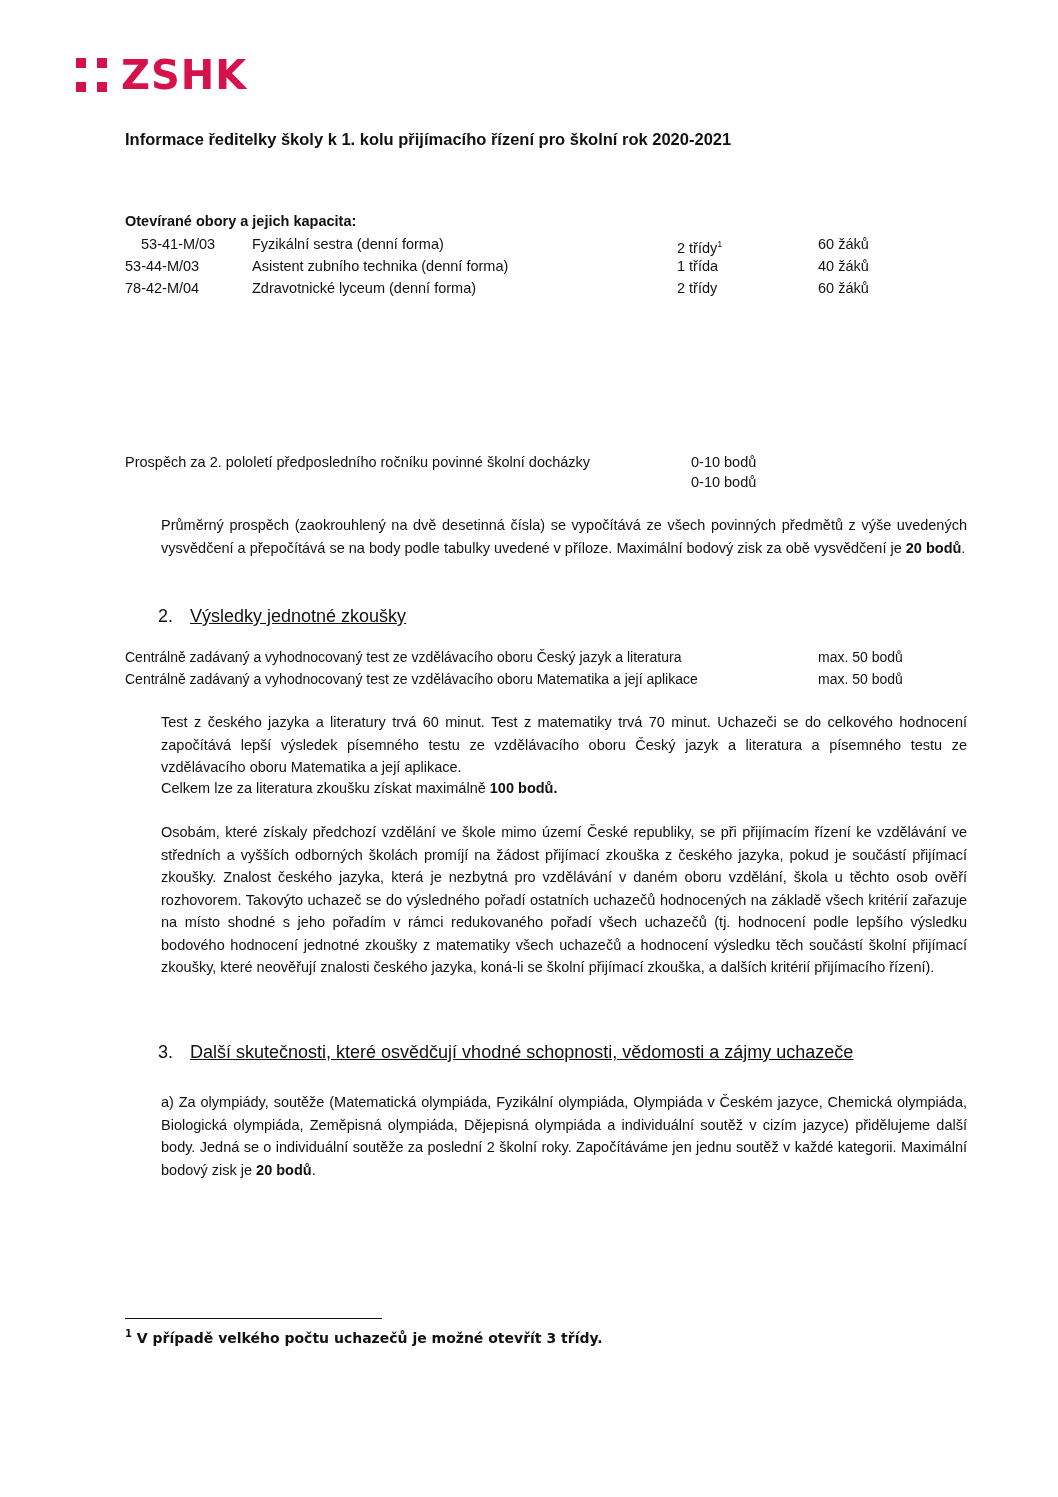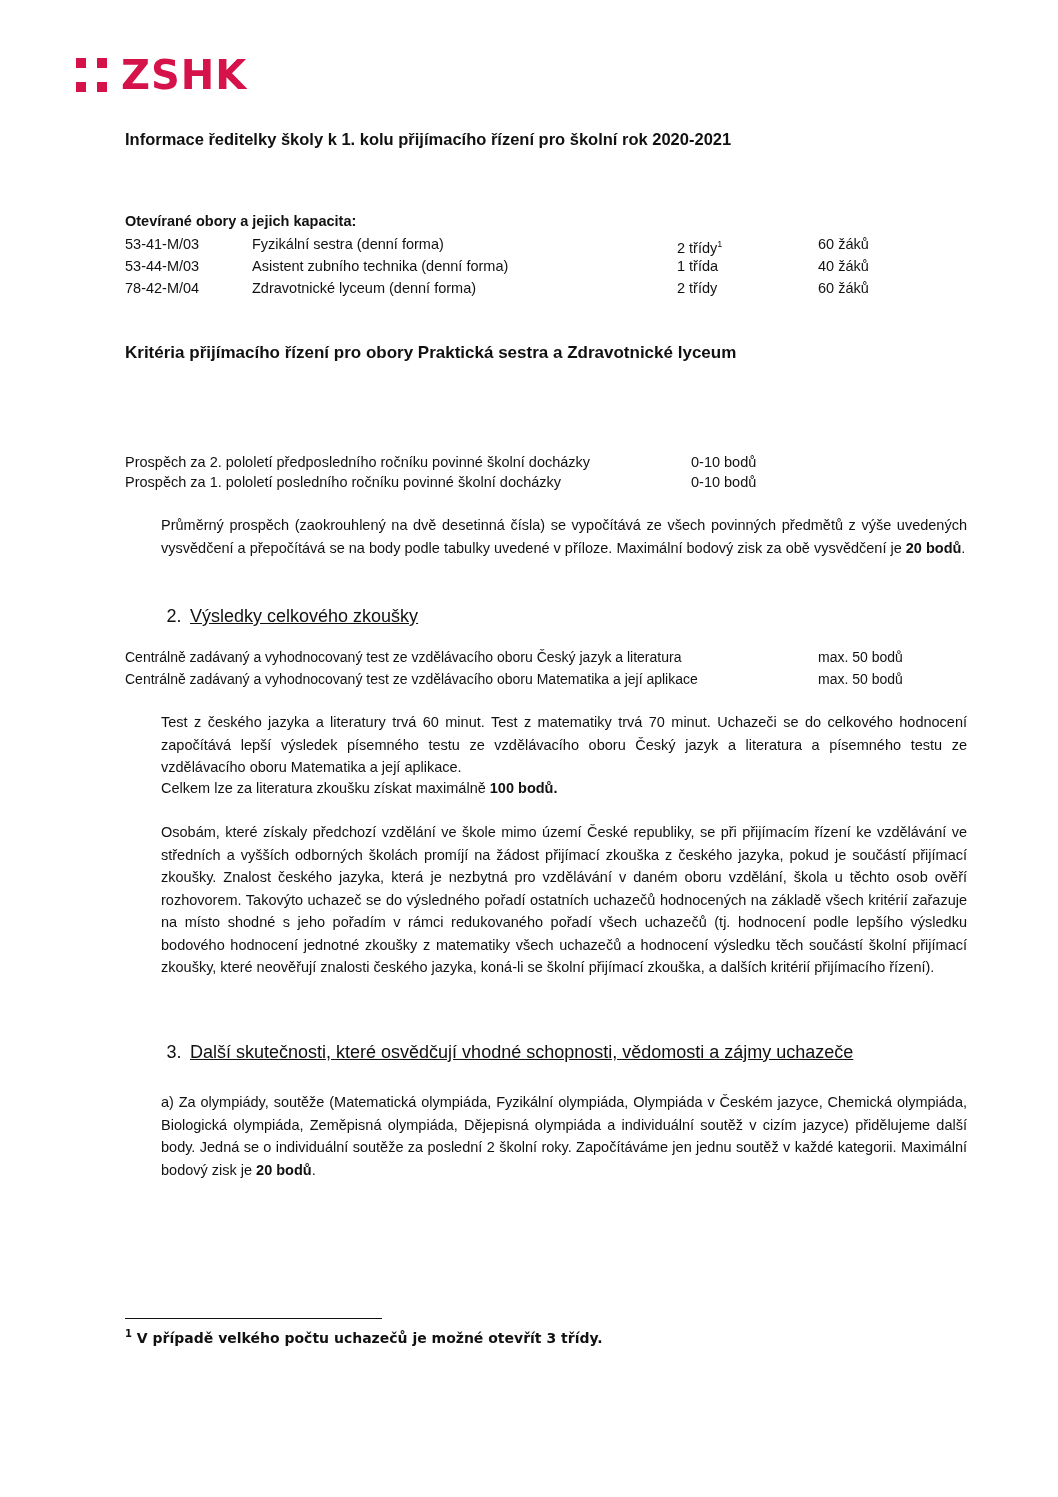--- a/index.html
+++ b/index.html
@@ -4,21 +4,21 @@
 <style>
   html, body { margin: 0; padding: 0; background: #ffffff; }
   body { width: 1058px; height: 1497px; position: relative; overflow: hidden;
          font-family: "Liberation Sans", "DejaVu Sans", sans-serif; color: #111; }
   .page { position: absolute; left: 0; top: 0; width: 954px; height: 1497px; }
   .logo { position: absolute; left: 76px; top: 58px; height: 34px; display: flex; align-items: center; }
   .logo-dots { display: grid; grid-template-columns: 10px 10px; grid-template-rows: 10px 10px; column-gap: 11px; row-gap: 14px; margin-right: 14px; }
   .logo-dots span { width: 10px; height: 10px; background: #d6124a; display: block; }
   .logo-text { color: #d6124a; font-weight: bold; font-size: 40px; letter-spacing: 1px; line-height: 34px; font-family: "DejaVu Sans", sans-serif; }
 
-  .abs { position: absolute; white-space: nowrap; text-align: center; }
+  .abs { position: absolute; white-space: nowrap; }
   .title { left: 125px; top: 130px; font-size: 16.5px; font-weight: bold; }
   .h-bold { font-size: 14.5px; font-weight: bold; }
   .h2 { font-size: 18px; font-weight: bold; }
   .sect { font-size: 18px; }
   .sect .num { display: inline-block; width: 32px; }
   .sect .lbl { text-decoration: underline; }
 
   .row { position: absolute; left: 125px; font-size: 14.5px; height: 22px; line-height: 22px; width: 800px; }
   .row span { position: absolute; top: 0; white-space: nowrap; }
   sup { font-size: 9px; }
@@ -42,54 +42,52 @@
         <span></span>
     </div>
     <div class="logo-text">ZSHK</div>
   </div>
 
   <div class="abs title">Informace ředitelky školy k 1. kolu přijímacího řízení pro školní rok 2020-2021</div>
 
   <div class="abs h-bold" style="left:125px; top:213px;">Otevírané obory a jejich kapacita:</div>
 
   <div class="row" style="top:233px;">
-    <span style="left:0">53-41-M/03</span>
+    <span style="left:16px">53-41-M/03</span>
     <span style="left:127px">Fyzikální sestra (denní forma)</span>
     <span style="left:552px"><span style="position:static">2 třídy</span><sup>1</sup></span>
     <span style="left:693px">60 žáků</span>
   </div>
   <div class="row" style="top:255px;">
     <span style="left:0">53-44-M/03</span>
     <span style="left:127px">Asistent zubního technika (denní forma)</span>
     <span style="left:552px">1 třída</span>
     <span style="left:693px">40 žáků</span>
   </div>
   <div class="row" style="top:277px;">
     <span style="left:0">78-42-M/04</span>
     <span style="left:127px">Zdravotnické lyceum (denní forma)</span>
     <span style="left:552px">2 třídy</span>
     <span style="left:693px">60 žáků</span>
   </div>
 
-  <div class="abs h2" style="left:125px; top:343px; font-size:17px;">Kritéria přijímacího řízení pro obory Praktická sestra a Zdravotnické lyceum</div>
 
   <div class="row" style="top:451px;">
     <span style="left:0">Prospěch za 2. pololetí předposledního ročníku povinné školní docházky</span>
     <span style="left:566px">0-10 bodů</span>
   </div>
   <div class="row" style="top:471px;">
-    <span style="left:0">Prospěch za 1. pololetí posledního ročníku povinné školní docházky</span>
     <span style="left:566px">0-10 bodů</span>
   </div>
   <div class="para" style="top:514px;">
     <span>Průměrný prospěch (zaokrouhlený na dvě desetinná čísla) se vypočítává ze všech povinných předmětů z výše uvedených vysvědčení a přepočítává se na body podle tabulky uvedené v příloze. Maximální bodový zisk za obě vysvědčení je </span><b>20 bodů</b><span>.</span>
   </div>
 
   <div class="abs sect" style="left:158px; top:606px;">
-    <span class="num">2.</span><span class="lbl">Výsledky celkového zkoušky</span>
+    <span class="num">2.</span><span class="lbl">Výsledky jednotné zkoušky</span>
   </div>
   <div class="row" style="top:646px; font-size:14px;">
     <span style="left:0">Centrálně zadávaný a vyhodnocovaný test ze vzdělávacího oboru Český jazyk a literatura</span>
     <span style="left:693px">max. 50 bodů</span>
   </div>
   <div class="row" style="top:668px; font-size:14px;">
     <span style="left:0">Centrálně zadávaný a vyhodnocovaný test ze vzdělávacího oboru  Matematika a její aplikace</span>
     <span style="left:693px">max. 50 bodů</span>
   </div>
   <div class="para" style="top:711px;">

